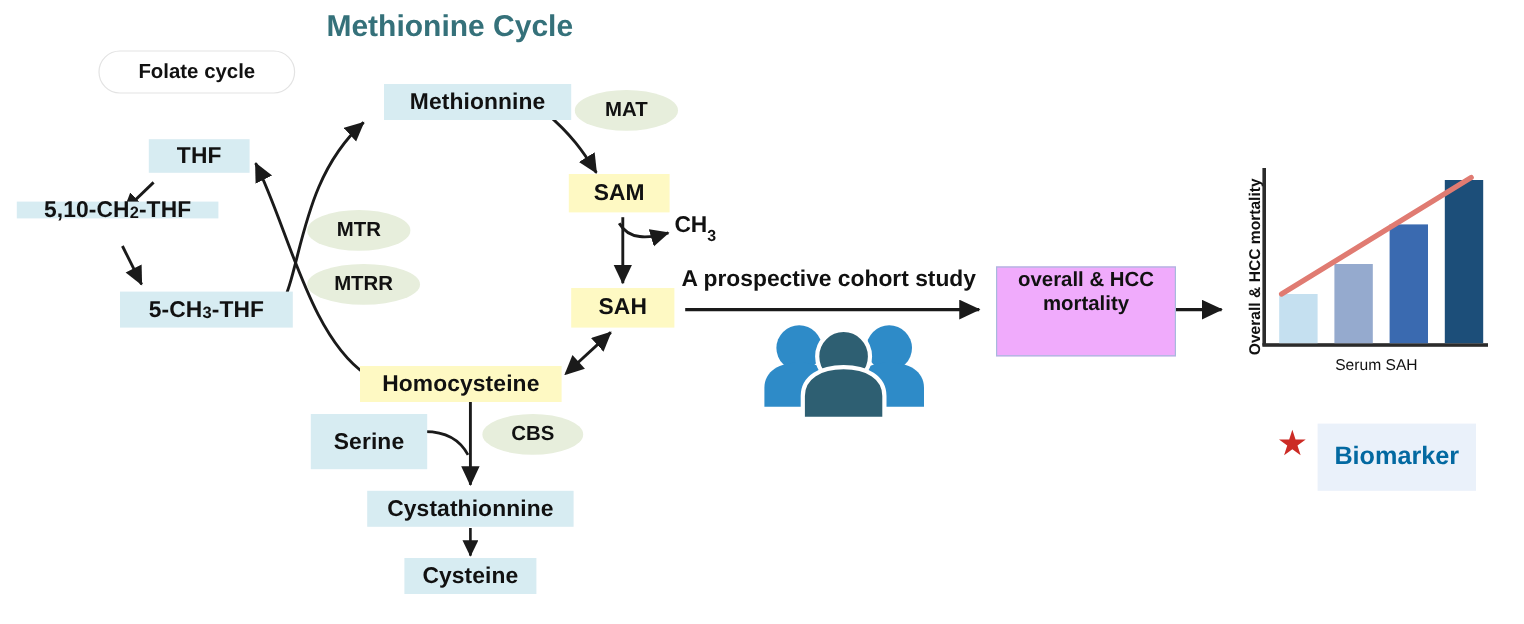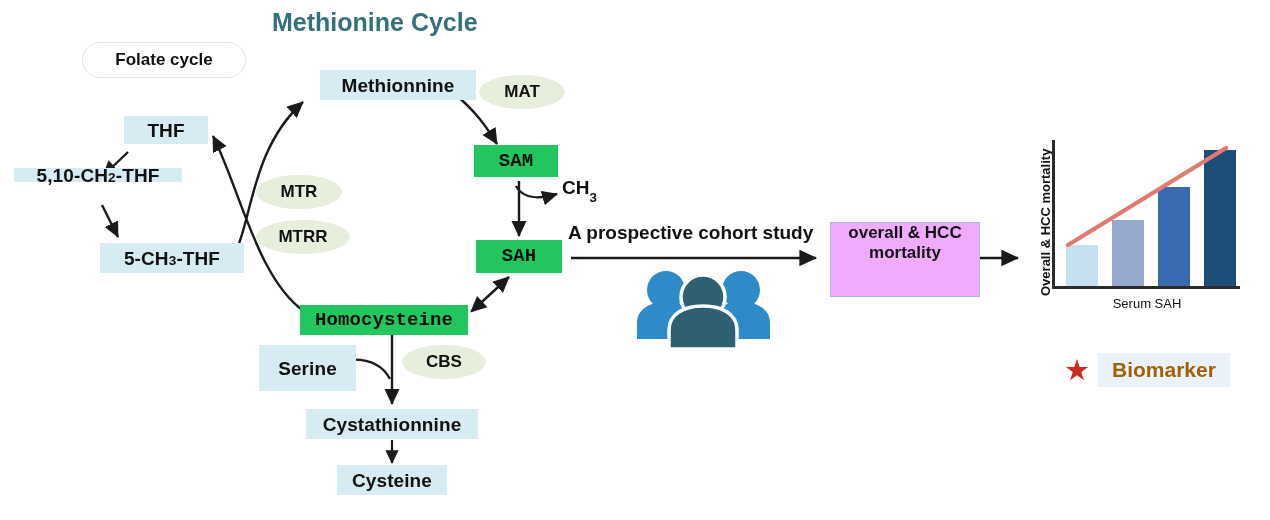--- a/index.html
+++ b/index.html
@@ -14,21 +14,21 @@
   
   .node{
     position:absolute;
     display:flex;align-items:center;justify-content:center;
     font-weight:bold;
     line-height:1;
     white-space:nowrap;
     letter-spacing:.1px;
   }
   .node-blue{background:#d7ecf2;}
-  .node-pink{background:#22c55e;font-family:Liberation Mono, monospace;}
+  .node-pink{background:#fef9c3;}
   .node sub{font-size:.72em;vertical-align:baseline;position:relative;top:3px;font-weight:bold;}
 
   
   .enz{
     position:absolute;
     display:flex;align-items:center;justify-content:center;
     background:#e7eedc;border-radius:50%;
     font-weight:bold;color:#111;
     white-space:nowrap;
   }
@@ -56,22 +56,22 @@
     display:flex;justify-content:center;text-align:center;
     background:#f0abfc;border:1.6px solid #a8b9dd;
     font-weight:bold;line-height:1.18;
   }
 
   
   .biomarker{
     position:absolute;
     display:flex;align-items:center;
     background:#eaf1fa;
-    font-weight:bold;color:#a16207;
-    padding:0 14px;
+    font-weight:bold;color:#0369a1;
+    padding:11px 14px;
     white-space:nowrap;
   }
   .star{position:absolute;color:#cc2b25;line-height:1;}
 
   
   .chart{position:absolute;}
   .chart-axis-y{position:absolute;background:#2b2b2b;}
   .chart-axis-x{position:absolute;background:#2b2b2b;}
   .bar{position:absolute;bottom:0;}
   .ylab{

